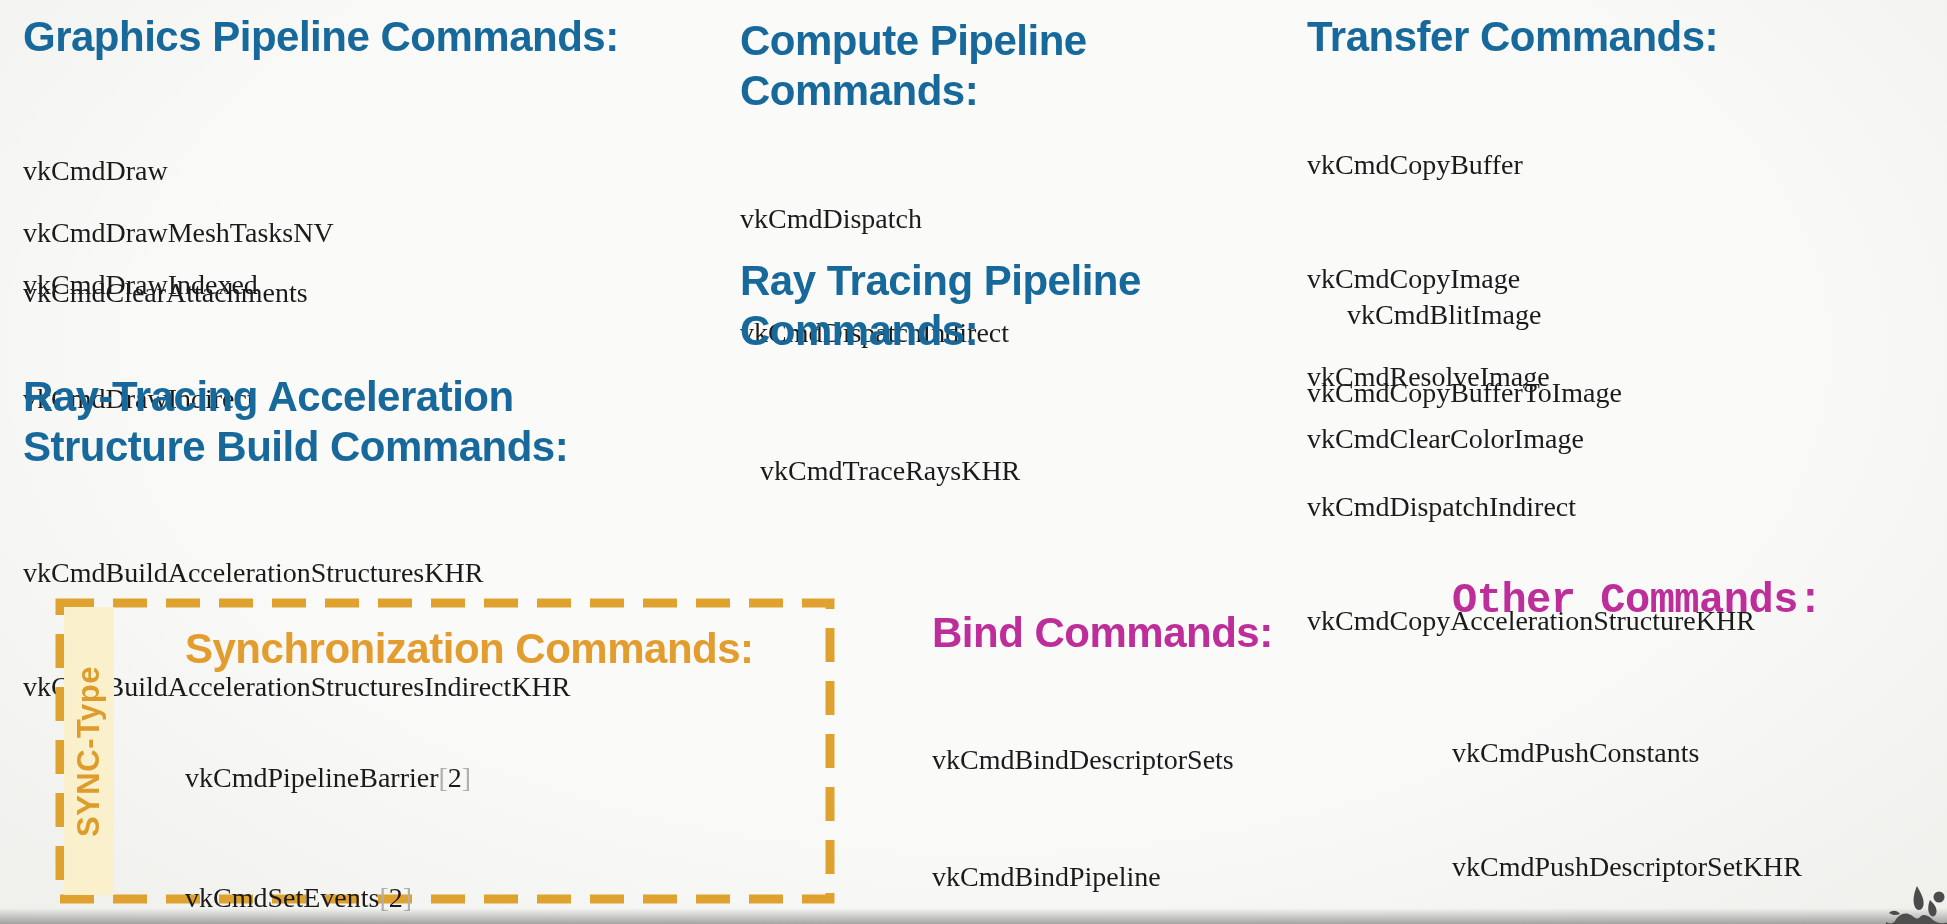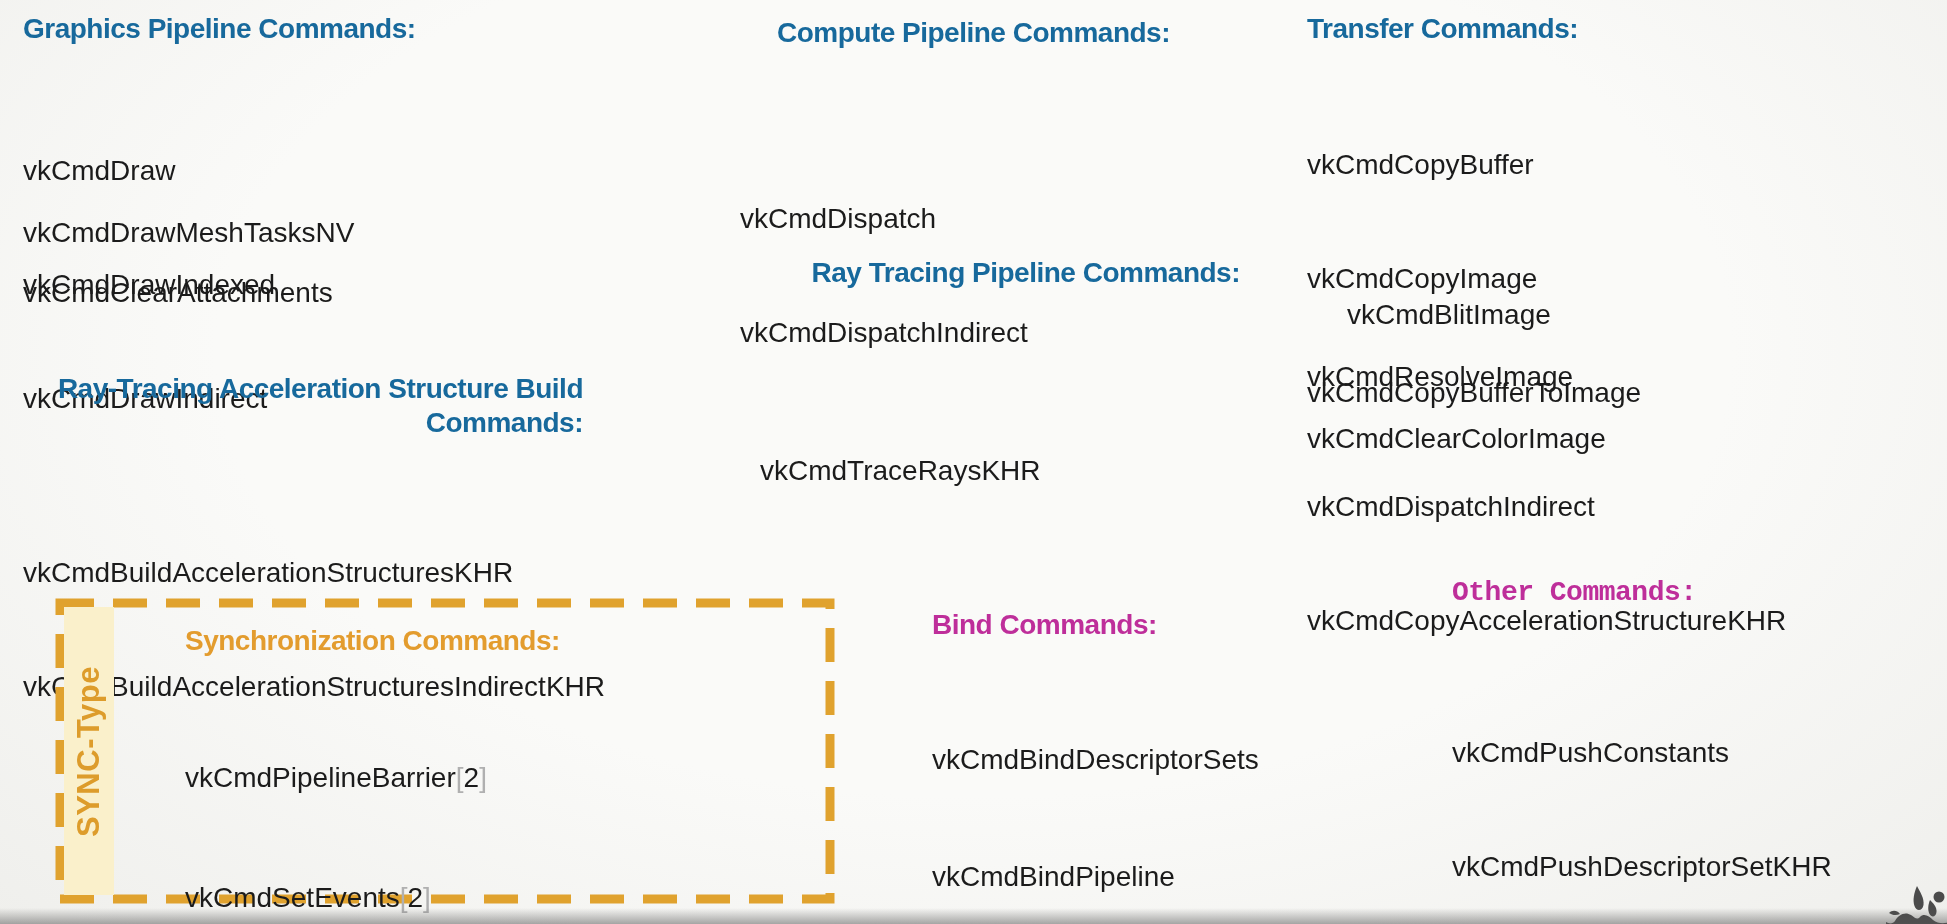--- a/index.html
+++ b/index.html
@@ -2,30 +2,30 @@
 <html><head>
 <meta charset="utf-8">
 <style>
   html,body{margin:0;padding:0;}
   body{
     width:1947px;height:924px;position:relative;overflow:hidden;
     background:radial-gradient(ellipse at 50% 38%, #fafaf8 55%, #efefec 100%);
     font-family:"Liberation Sans", sans-serif;
   }
   .h{
-    font-weight:bold;font-size:28px;line-height:1.2;letter-spacing:-0.5px;
-    position:absolute;white-space:nowrap;text-align:right;
+    font-weight:bold;font-size:42px;line-height:1.2;letter-spacing:-0.5px;
+    position:absolute;white-space:nowrap;
   }
   .h.wrap{white-space:normal;}
   .h.blue{color:#17699c;}
   .h.orange{color:#e39c2e;}
   .h.magenta{color:#be2e9a;}
   .code{
     position:absolute;
-    font-family:Liberation Sans, sans-serif;
+    font-family:Liberation Serif, serif;
     font-size:28px;line-height:38px;color:#1b1b1b;white-space:pre;
   }
   .code.lh40{line-height:40px;}
   .code.lh39{line-height:39px;}
   .bk{color:#b0b0b0;}
   .sync-box-svg{position:absolute;left:55px;top:598px;}
   .sync-strip{
     position:absolute;left:64px;top:607px;width:50px;height:288px;
     background:#faf0cb;
   }

